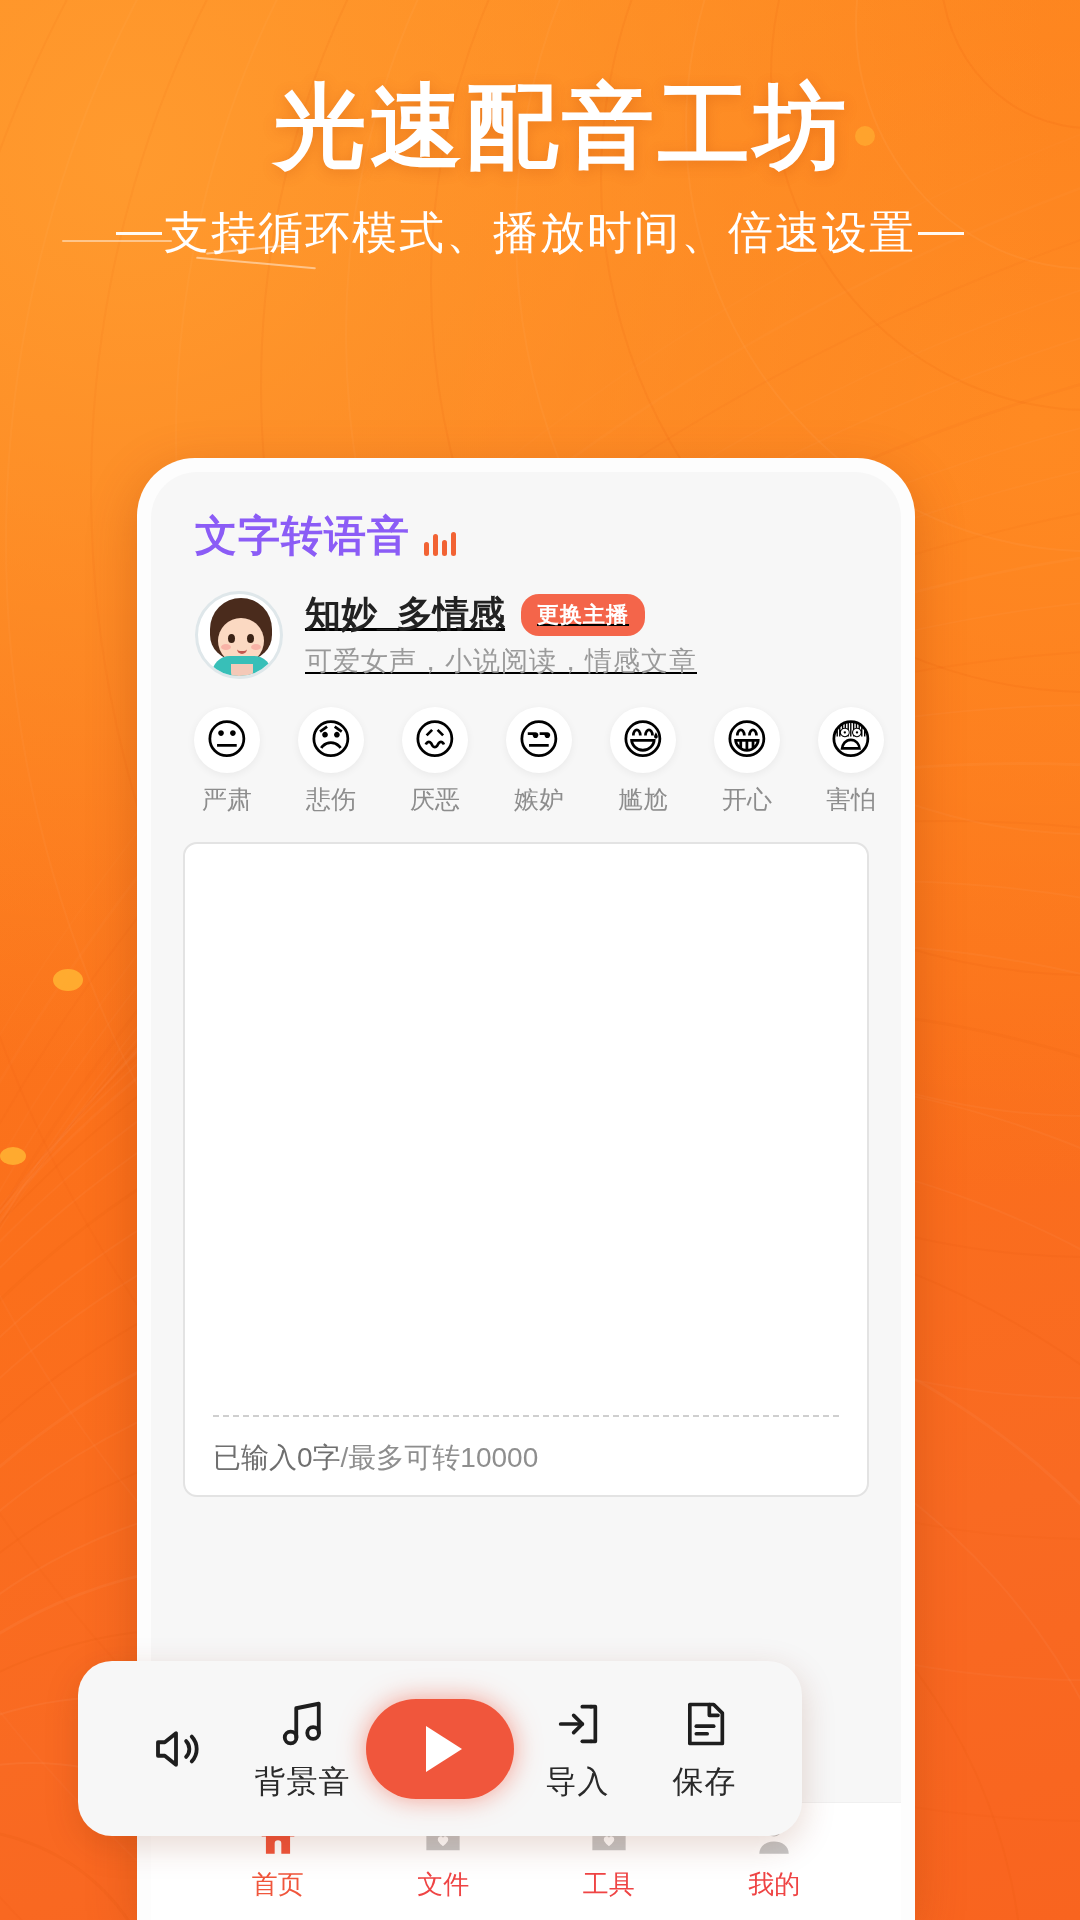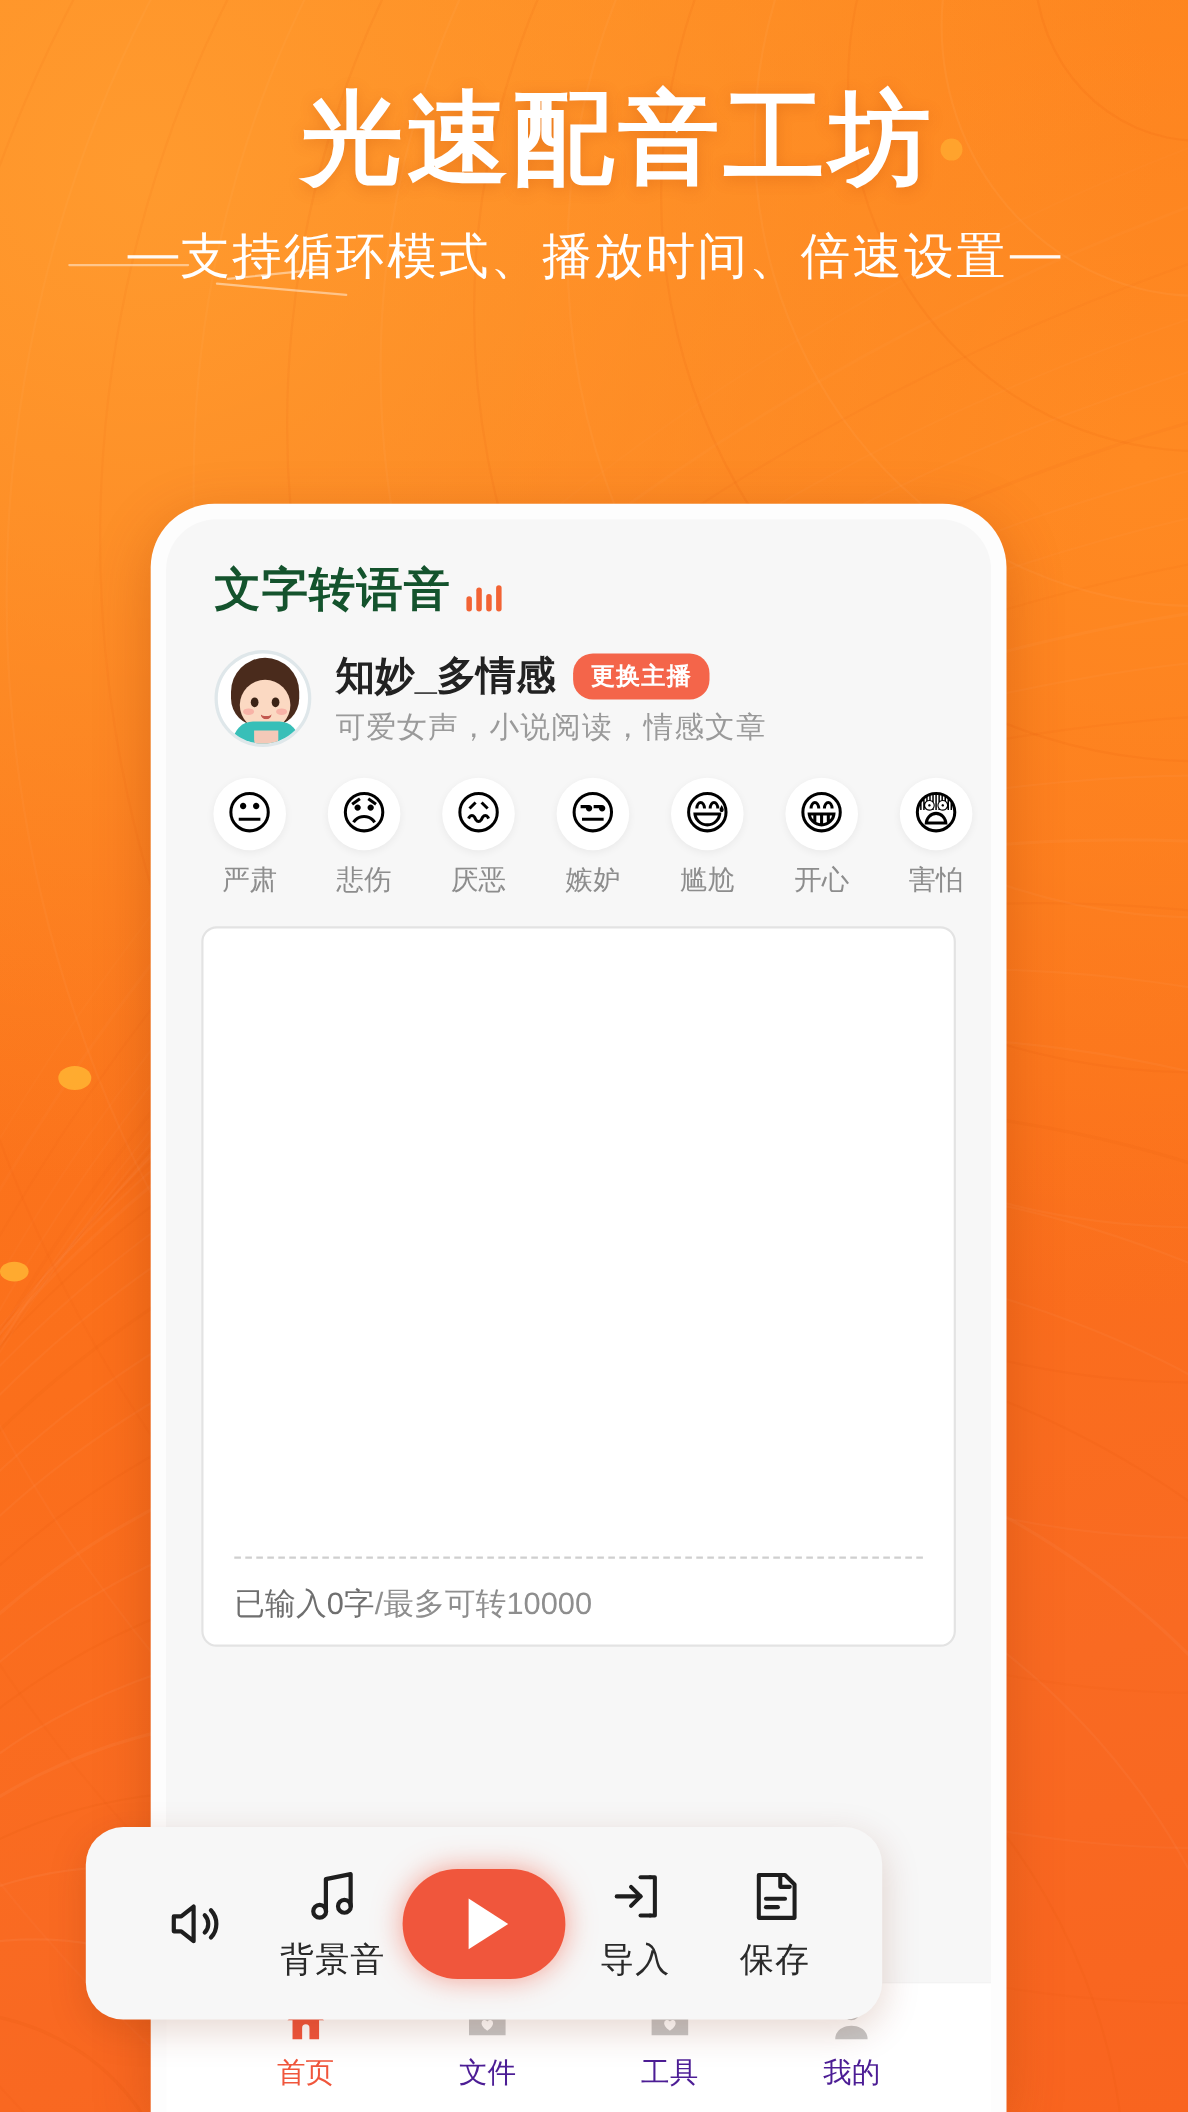--- a/index.html
+++ b/index.html
@@ -71,29 +71,30 @@
     border-radius:46px 46px 0 0;
     overflow:hidden; position:relative;
   }
 
   
   .app-head{
     display:flex; align-items:flex-end; gap:14px;
     padding:36px 0 0 44px;
   }
   .app-title{
-    font-size:42px; font-weight:bold; color:#14532d; letter-spacing:1px;
+    font-size:42px; font-weight:bold; color:#8b5cf6; letter-spacing:1px;
   }
   .wave-ico{ display:flex; align-items:flex-end; gap:4px; height:30px; padding-bottom:8px; }
   .wave-ico i{ display:block; width:5px; border-radius:3px; background:#F26334; }
 
   
   .speaker{
     display:flex; align-items:center; gap:22px;
     padding:26px 36px 0 44px;
+    text-decoration:underline;
   }
   .avatar{
     width:88px; height:88px; border-radius:50%;
     background:#fff; border:3px solid #dfe7ea;
     position:relative; overflow:hidden; flex:0 0 auto;
   }
   .av-hair{
     position:absolute; left:12px; top:4px; width:62px; height:62px;
     background:#4a2b1c; border-radius:32px 32px 26px 26px;
   }
@@ -156,21 +157,21 @@
   .counter b{ color:#6f6f6f; font-weight:normal; }
 
   
   .bottom-nav{
     position:absolute; left:0; right:0; bottom:0; height:118px;
     background:#fff; display:flex; align-items:center;
     padding:0 44px 8px 44px; border-top:1px solid #f0f0f0;
   }
   .nav-item{ flex:1 1 0; text-align:center; }
   .nav-ico{ height:50px; display:flex; align-items:center; justify-content:center; }
-  .nav-label{ margin-top:4px; font-size:26px; color:#4c1d95; }
+  .nav-label{ margin-top:4px; font-size:26px; color:#ef4444; }
   .nav-item.active .nav-label{ color:#F0563C; }
 
   
   #toolbar{
     position:absolute; left:78px; top:1661px; width:724px; height:175px;
     background:#f7f7f7; border-radius:34px; z-index:9;
     box-shadow:0 10px 34px rgba(120,40,0,.18);
     display:flex; align-items:center; justify-content:space-between;
     padding:0 34px;
   }

